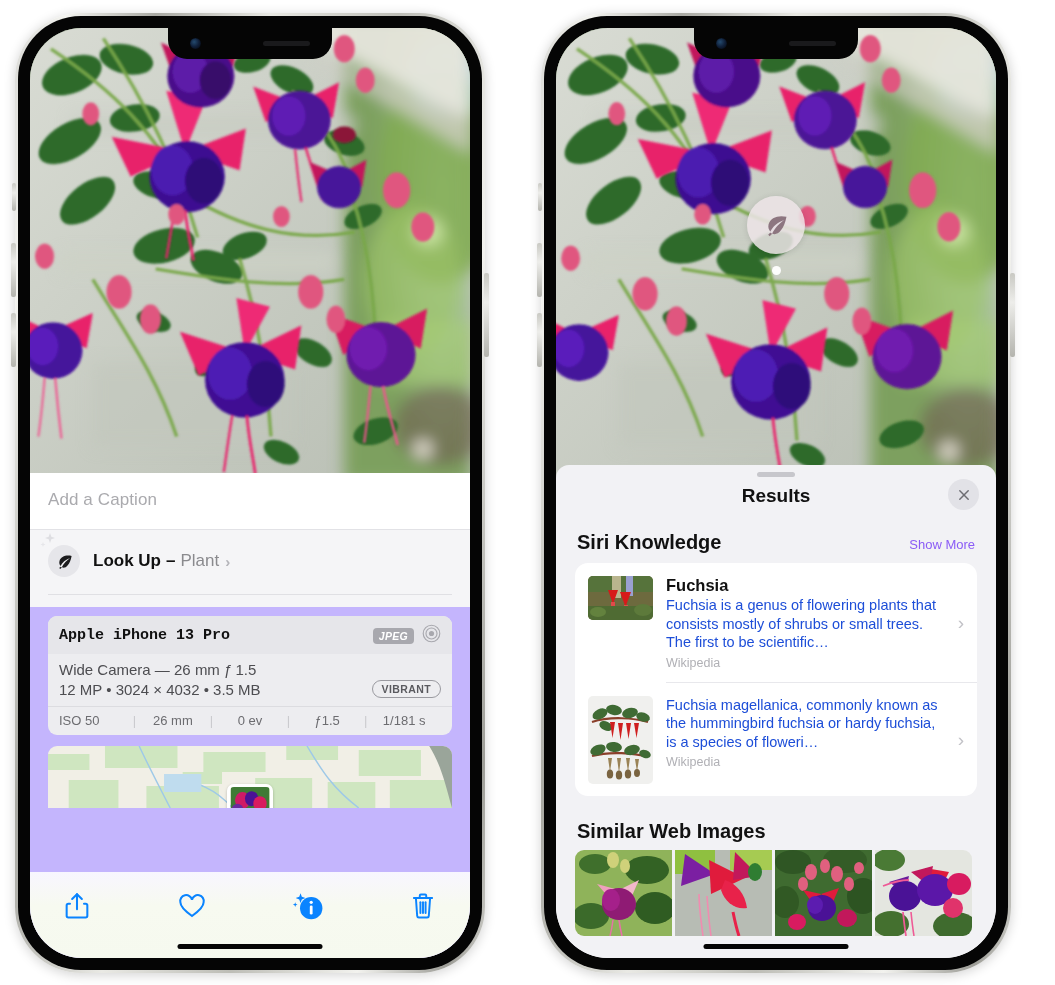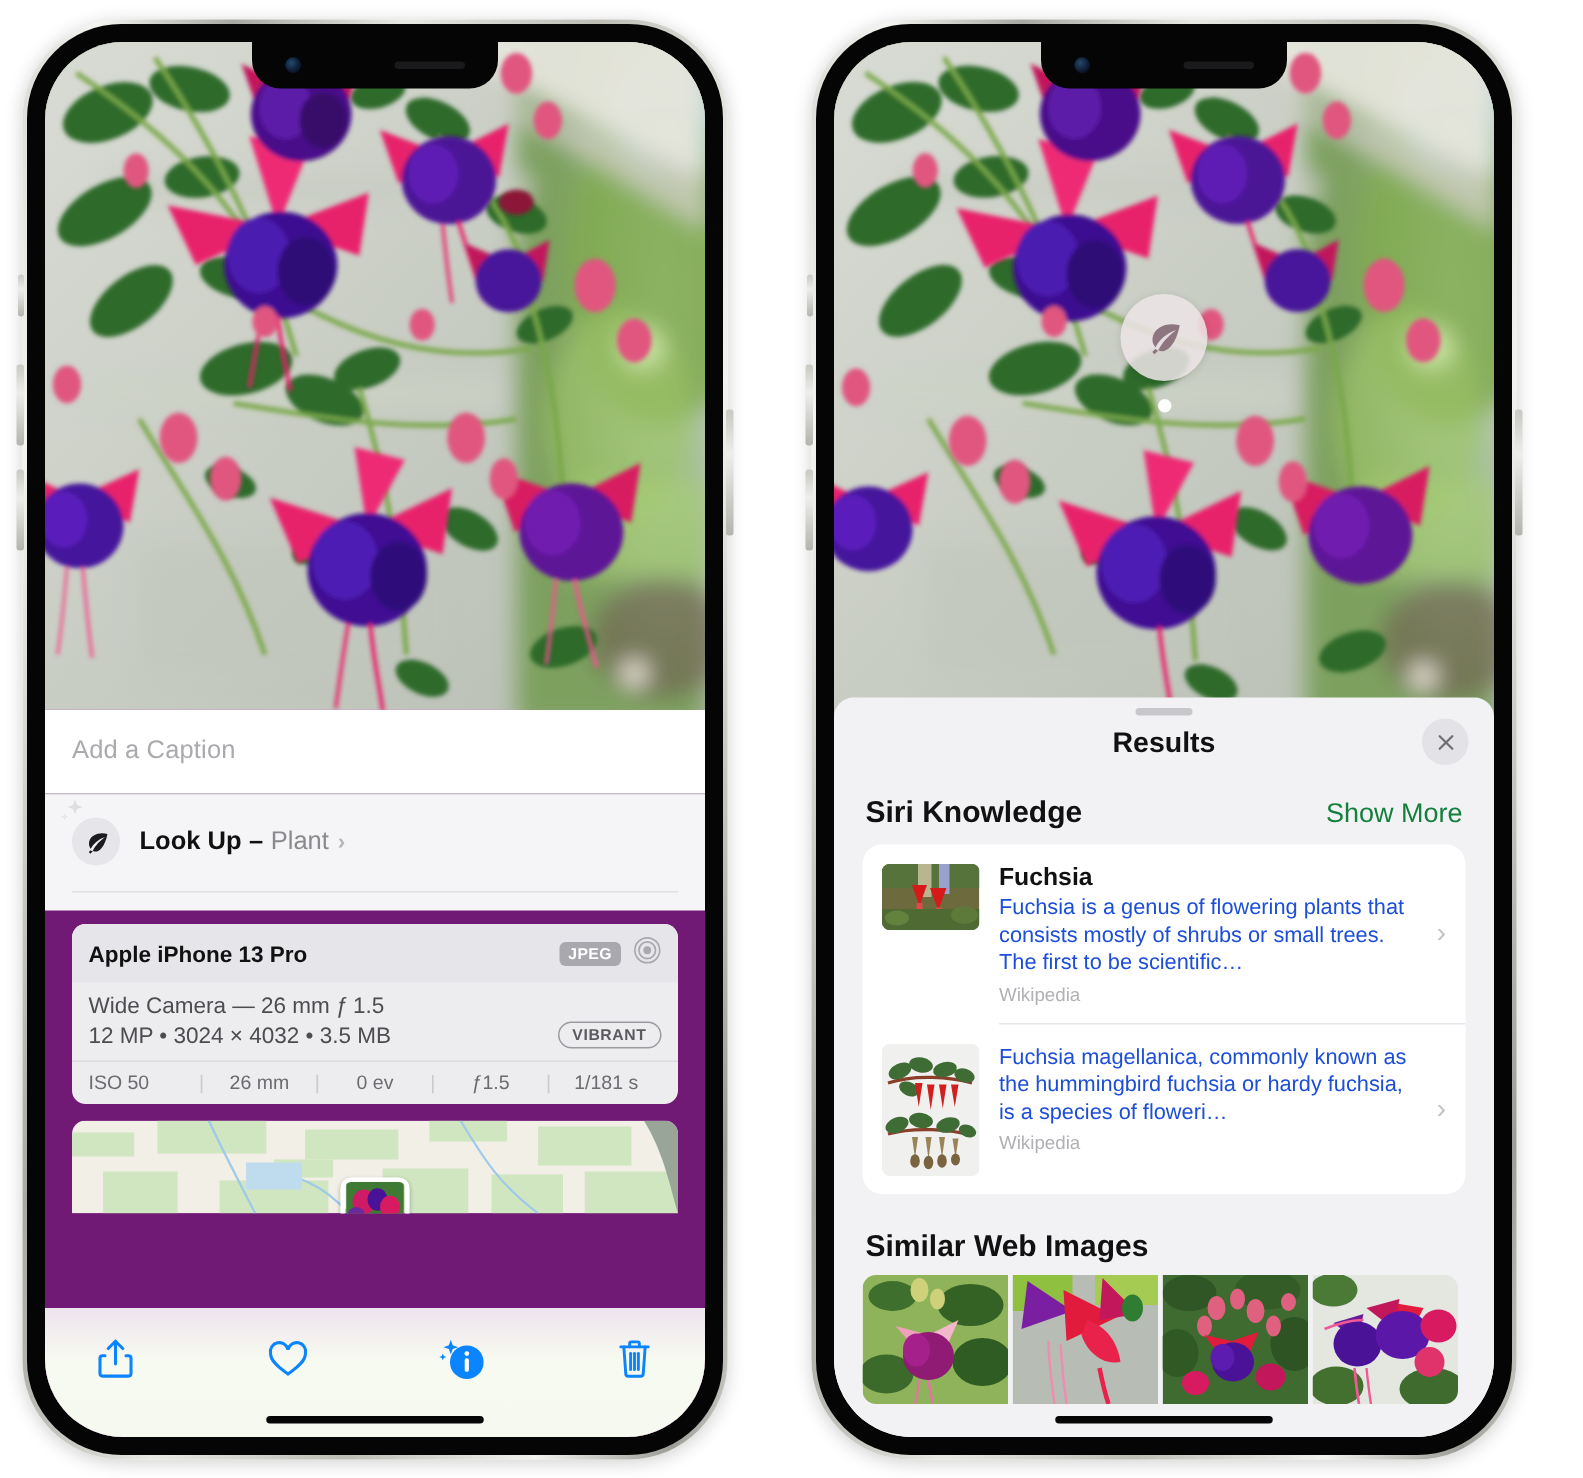--- a/index.html
+++ b/index.html
@@ -83,21 +83,21 @@
   .photo {
     position: absolute; left: 0; right: 0; top: 0;
     overflow: hidden;
     background: #4c6b3c;
   }
   .photo svg { display:block; width:100%; height:100%; }
 
   
   .info-panel {
     position: absolute; left: 0; right: 0; bottom: 0;
-    background: #701a75;
+    background: #c4b5fd;
     z-index: 20;
     display: flex; flex-direction: column;
   }
   .caption-row {
     padding: 17px 18px 19px 18px;
     font-size: 17px; color: #aaaaae; letter-spacing: .1px;
     background:#fff;
   }
   .divider { height: 1px; background: #e2e2e6; }
   .lookup-section { background: #f5f5f7; padding: 10px 18px 12px 18px; }
@@ -122,22 +122,22 @@
   .meta-file { display:flex; align-items:center; gap:9px; margin-top:5px; font-size:15px; color:#6c6c70;}
 
   .exif-card {
     margin: 9px 18px 0 18px;
     background:#ededf0; border-radius:9px; overflow:hidden;
   }
   .exif-head {
     display:flex; align-items:center; justify-content:space-between;
     padding: 8px 11px 7px 11px; background:#e6e6ea;
   }
-  .exif-head .dev { font-size:15px; font-weight:700; color:#111; }
-  .exif-head .right { display:flex; align-items:center; gap:8px;}
+  .exif-head .dev { font-size:15px; font-weight:700; color:#111;font-family:Liberation Mono, monospace; }
+  .exif-head .right { display:flex; align-items:center; gap:8px;font-style:italic;}
   .jpeg-badge {
     background:#a8a8ae; color:#fff; font-size:10.5px; font-weight:700;
     padding:2px 6px; border-radius:4px; letter-spacing:.3px;
   }
   .exif-body { padding: 7px 11px 8px 11px; }
   .exif-line1 { font-size:15px; color:#4d4d51; }
   .exif-line2 { font-size:15px; color:#4d4d51; display:flex; justify-content:space-between; align-items:center; margin-top:2px;gap:10px;}
   .vibrant {
     border:1px solid #9a9aa0; color:#5a5a5f; font-size:10.5px; font-weight:600;
     border-radius:10px; padding:2px 9px; letter-spacing:.4px;
@@ -194,21 +194,21 @@
   .close-btn {
     position:absolute; right:17px; top:2px;
     width:31px; height:31px; border-radius:50%; background:#e2e2e7;
     display:flex; align-items:center; justify-content:center;
   }
   .sec-head {
     display:flex; justify-content:space-between; align-items:baseline;
     padding: 24px 21px 9px 21px;
   }
   .sec-head h3 { font-size:20px; font-weight:700; color:#111; }
-  .show-more { font-size:18px; color:#15803d; }
+  .show-more { font-size:13px; color:#8b5cf6; }
   .know-card { margin: 0 19px; background:#fff; border-radius:13px; overflow:hidden; }
   .know-item { display:flex; gap:13px; padding: 13px 13px 12px 13px; align-items:flex-start; }
   .know-thumb { flex:0 0 auto; border-radius:5px; overflow:hidden; }
   .know-thumb.wide { width:65px; height:44px; }
   .know-thumb.tall { width:65px; height:88px; }
   .know-body { flex:1; min-width:0; }
   .know-title { font-size:16.5px; font-weight:700; color:#111; margin-bottom:1px;}
   .know-desc { font-size:14.5px; color:#1d4ed8; line-height:1.28; }
   .know-src { font-size:12.5px; color:#b0b0b5; margin-top:4px; }
   .know-chev { flex:0 0 auto; align-self:center; color:#c2c2c7; font-size:19px; }

